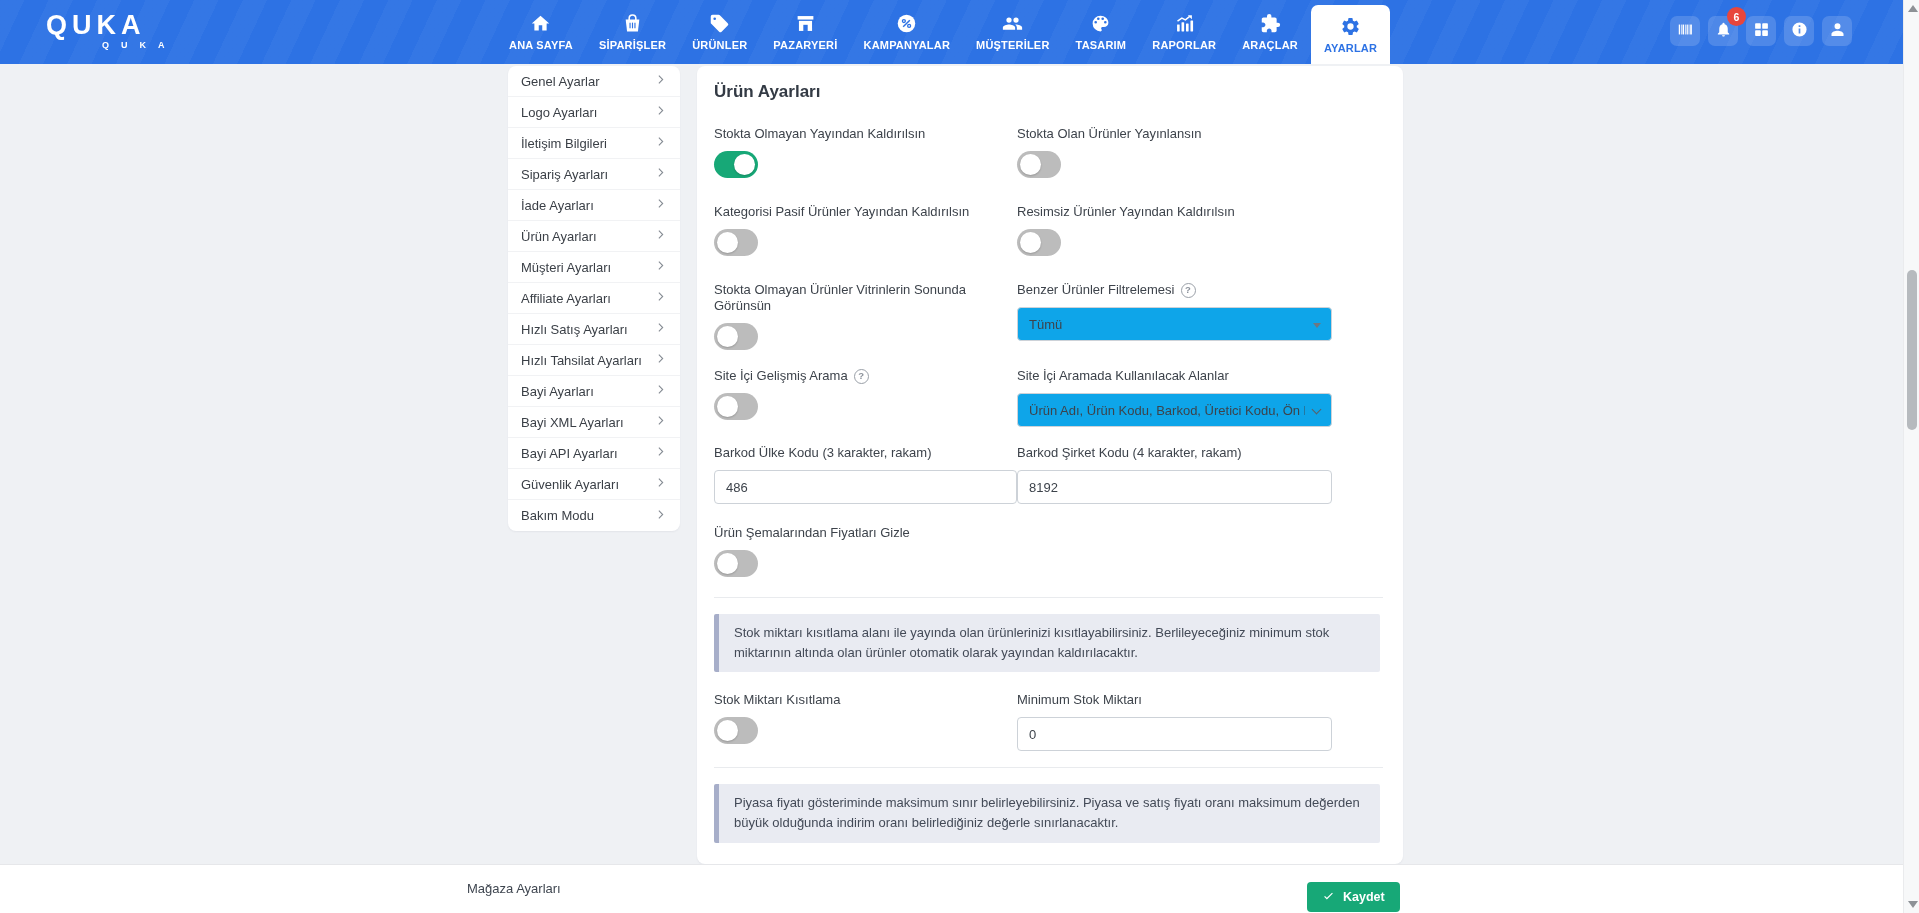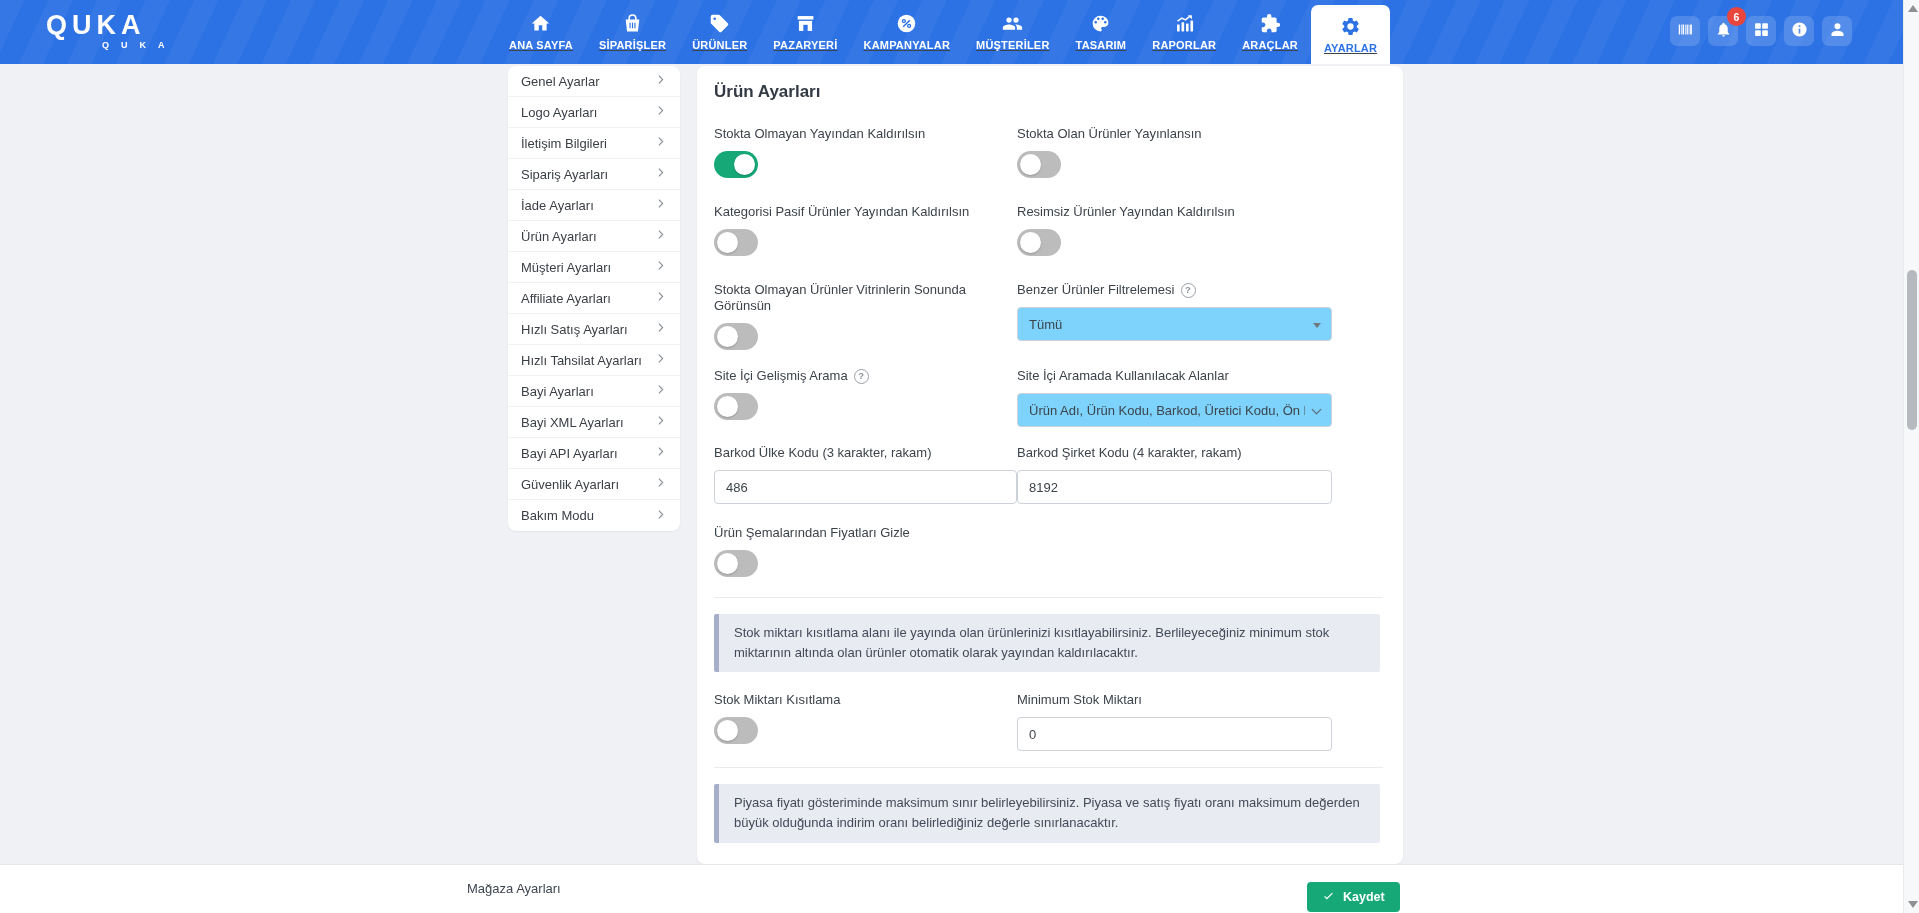--- a/index.html
+++ b/index.html
@@ -17,21 +17,21 @@
     background:#2d72e4; z-index:5;
   }
   .navbar::before {
     content:""; position:absolute; inset:0;
     background:repeating-linear-gradient(115deg, rgba(255,255,255,.035) 0 22px, rgba(255,255,255,0) 22px 44px);
     pointer-events:none;
   }
   .logo { position:absolute; left:46px; top:11px; color:#fff; }
   .logo-main { font-size:27px; font-weight:700; letter-spacing:5px; line-height:28px; }
   .logo-sub  { font-size:9px; font-weight:700; letter-spacing:12px; padding-left:56px; margin-top:1px; }
-  .nav { position:absolute; left:496px; top:0; height:64px; display:flex; align-items:flex-end;text-decoration:underline; }
+  .nav { position:absolute; left:496px; top:0; height:64px; display:flex; align-items:flex-end; }
   .nav-item {
     height:64px; padding:0 13px; display:flex; flex-direction:column;
     align-items:center; justify-content:center; gap:5px;
     color:#fff; cursor:pointer; position:relative; --hole:#2d72e4;
   }
   .nav-item .nav-label { font-size:11px; font-weight:700; letter-spacing:.2px; white-space:nowrap; }
   .nav-item svg { width:21px; height:21px; display:block; }
   .nav-item.active {
     background:#fff; color:#2d72e4; --hole:#fff;
     height:59px; border-radius:7px 7px 0 0; margin-top:5px;
@@ -83,21 +83,21 @@
     background:#fff; box-shadow:0 1px 2px rgba(0,0,0,.2);
   }
   .toggle.on { background:#17a877; }
   .toggle.on .knob { left:20px; }
   .text-input {
     width:100%; height:33px; border:1px solid #cdd2d8; border-radius:4px;
     padding:16px 11px; font-size:13px; color:#3d434b; background:#fff; outline:none;
     font-family:"Liberation Sans", sans-serif;
   }
   .select {
-    width:100%; height:34px; border:1px solid #cdd2d8; border-radius:4px; background:#7dd3fc;
+    width:100%; height:34px; border:1px solid #cdd2d8; border-radius:4px; background:#0ea5e9;
     display:flex; align-items:center; padding:0 26px 0 11px; font-size:13px; color:#3d434b;
     cursor:pointer; position:relative;
   }
   .select .sel-text { overflow:hidden; white-space:nowrap; }
   .caret-solid {
     position:absolute; right:10px; top:15px; width:0; height:0;
     border-left:4px solid transparent; border-right:4px solid transparent; border-top:5px solid #707780;
   }
   .caret-chevron {
     position:absolute; right:11px; top:12px; width:7px; height:7px;

